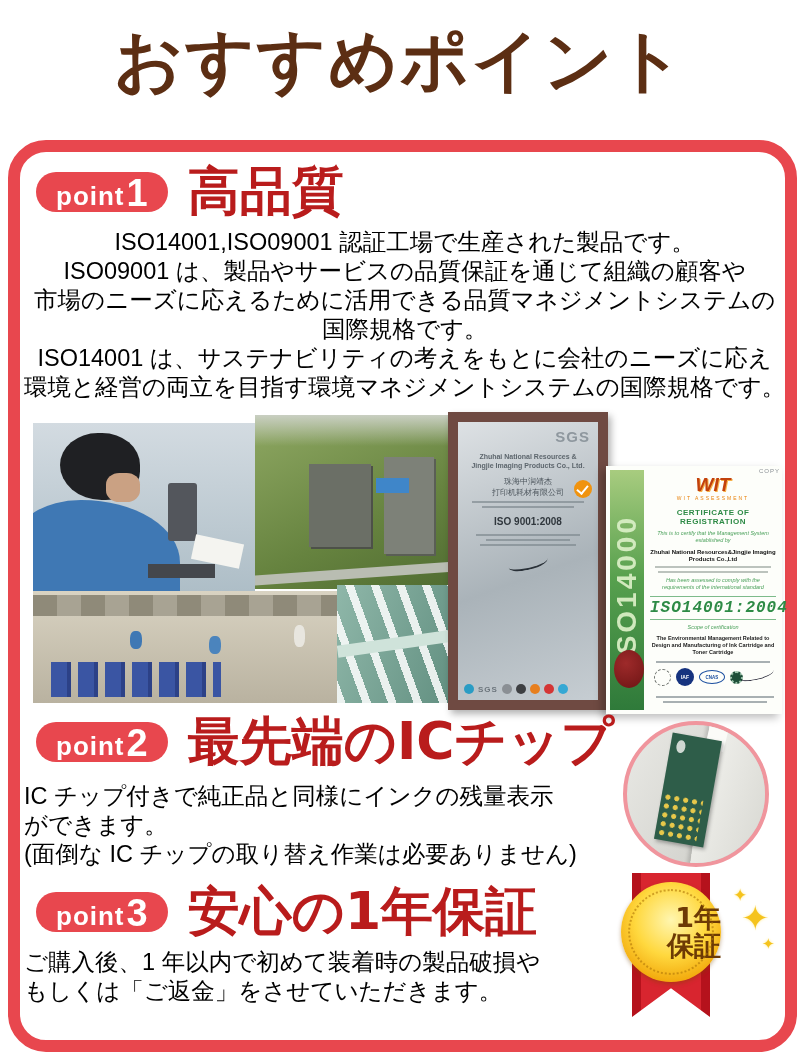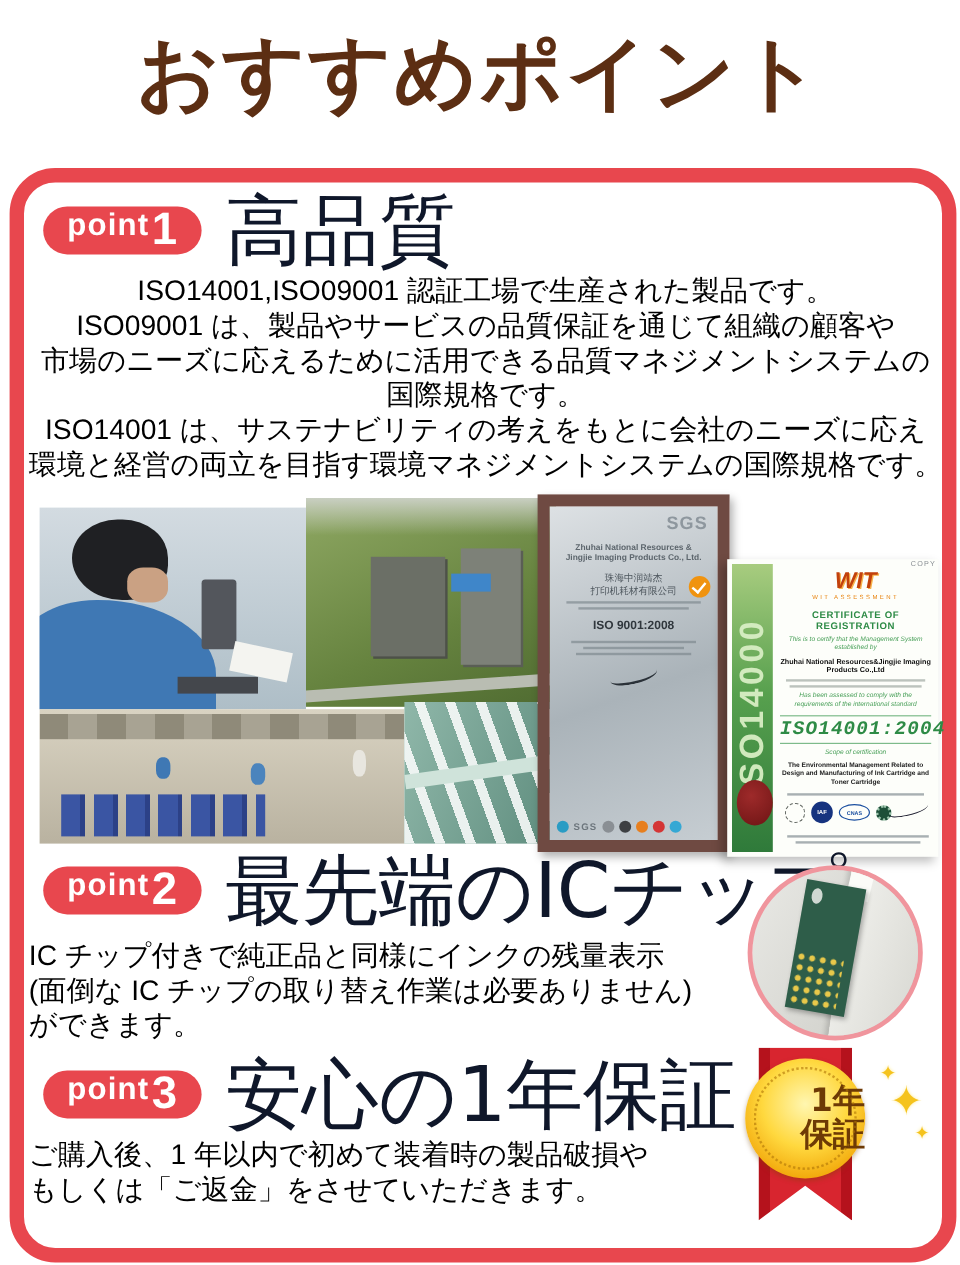--- a/index.html
+++ b/index.html
@@ -7,26 +7,26 @@
         font-family:"Liberation Sans","DejaVu Sans",sans-serif;}
   
   .title{position:absolute;top:16px;left:0;width:100%;text-align:center;
          font-size:68px;font-weight:bold;color:#5c2e13;letter-spacing:2px;
          font-family:"DejaVu Sans",sans-serif;}
   
   .box{position:absolute;left:8px;top:140px;width:789px;height:912px;box-sizing:border-box;
        border:12px solid #e8474e;border-radius:38px;background:#fff;}
   
   .prow{position:absolute;left:16px;display:flex;align-items:center;gap:20px;height:68px;}
-  .badge{display:flex;align-items:flex-start;justify-content:center;gap:2px;
+  .badge{display:flex;align-items:flex-end;justify-content:center;gap:2px;
          background:#e8474e;color:#fff;border-radius:27px;height:40px;padding:0 20px;
          font-weight:bold;}
   .badge .w{font-size:26px;letter-spacing:1px;}
   .badge .n{font-size:38px;line-height:38px;}
-  .heading{font-size:64px;font-weight:normal;color:#0f172a;white-space:nowrap;
+  .heading{font-size:52px;font-weight:bold;color:#b91c1c;white-space:nowrap;
            font-family:"DejaVu Sans",sans-serif;}
   .para{position:absolute;left:4px;font-size:23.5px;line-height:29px;color:#000;white-space:nowrap;}
   
   .photo{position:absolute;overflow:hidden;}
   .photo>div{position:absolute;}
   .ph-micro{left:13px;top:271px;width:222px;height:168px;background:linear-gradient(#d3dbe1,#aebec7);}
   .m-hair{left:12%;top:6%;width:36%;height:40%;background:#1f2023;border-radius:50% 50% 45% 55%;}
   .m-face{left:33%;top:30%;width:15%;height:17%;background:#caa183;border-radius:40%;}
   .m-shirt{left:-8%;top:46%;width:74%;height:62%;background:#3f78b4;border-radius:40% 60% 0 0;}
   .m-scope{right:26%;top:36%;width:13%;height:34%;background:#53565c;border-radius:3px;}
@@ -247,22 +247,22 @@
 
     <div class="prow" style="top:556px;">
       <div class="badge">
         <span class="w">point</span>
           <span class="n">2</span>
       </div>
       <div class="heading">最先端のICチップ</div>
     </div>
     <div class="para" style="top:630px;">
       <div>IC チップ付きで純正品と同様にインクの残量表示</div>
+      <div>ができます。</div>
       <div>(面倒な IC チップの取り替え作業は必要ありません)</div>
-      <div>ができます。</div>
     </div>
 
     <div class="chipcircle">
       <div class="cart"></div>
       <div class="cart-notch"></div>
       <div class="chipboard"></div>
     </div>
 
     <div class="prow" style="top:726px;">
       <div class="badge">

